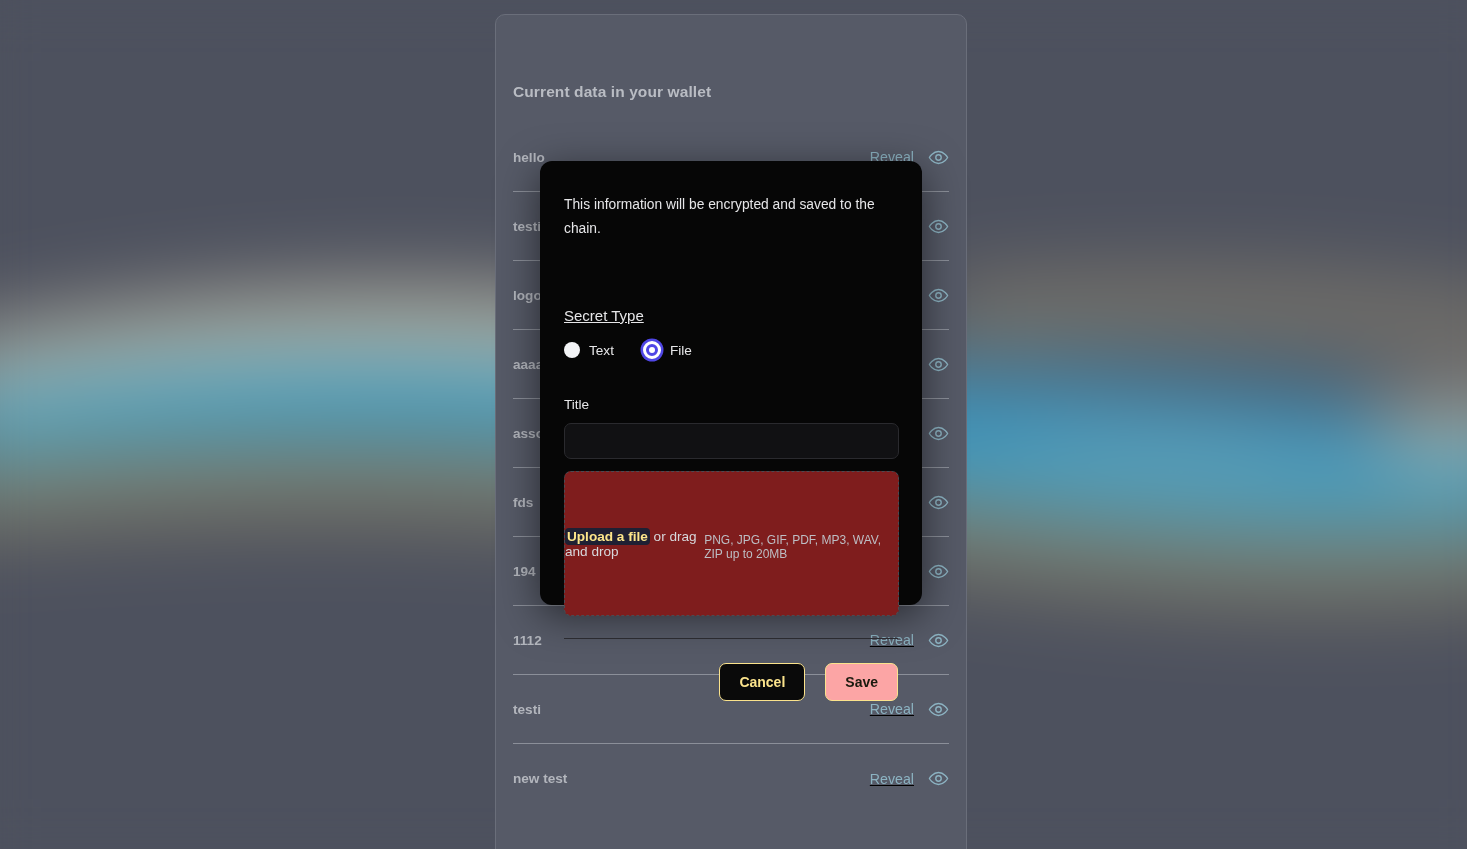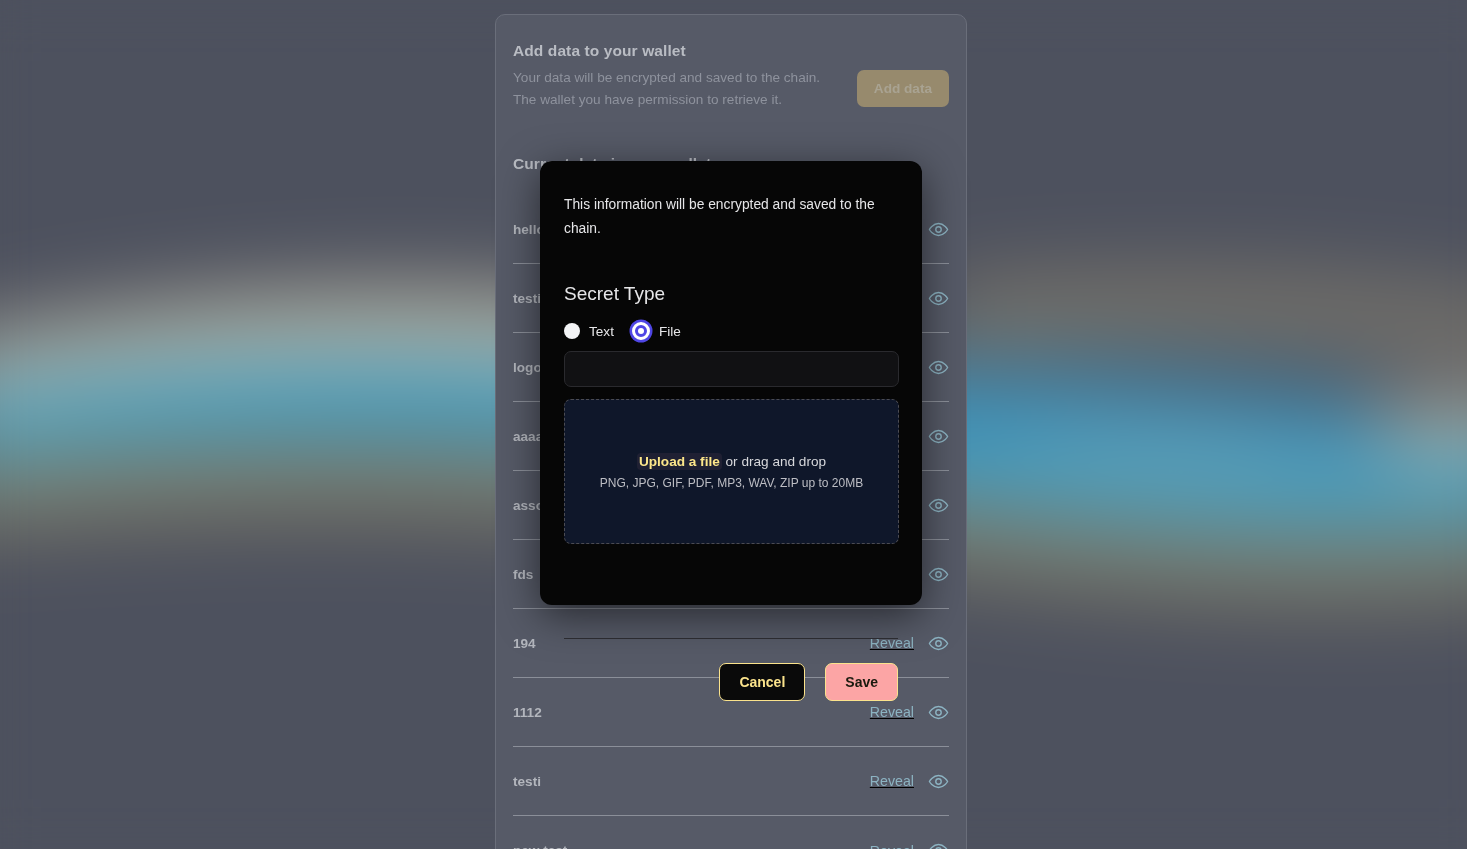--- a/index.html
+++ b/index.html
@@ -161,29 +161,30 @@
   }
 
   .modal-desc {
     font-size: 13.8px;
     color: #e6e6e8;
     line-height: 23.5px;
     max-width: 330px;
   }
 
   .field-label {
-    margin-top: 43px;
-    font-size: 19px;
+    margin-top: 67px;
+    font-size: 15px;
     color: #e6e6e8;
+    text-decoration: underline;
   }
 
   .radio-row {
     margin-top: 17px;
     display: flex;
-    gap: 1px;
+    gap: 12px;
   }
   .radio-item {
     display: flex;
     align-items: center;
     gap: 9px;
     cursor: pointer;
   }
   .radio-item + .radio-item { margin-left: 17px; }
 
   .radio-dot {
@@ -235,25 +236,24 @@
     outline: none;
   }
 
   .dropzone {
     margin-top: 12px;
     width: 335px;
     height: 145px;
     border: 1.5px dashed #4b4b52;
     border-radius: 7px;
     display: flex;
-    flex-direction: column;
     align-items: center;
     justify-content: center;
     cursor: pointer;
-    background: #0f172a;
+    background: #7f1d1d;
   }
   .dz-line1 {
     font-size: 13.6px;
     color: #d7d8dc;
   }
   .upload-link {
     color: #fde68a;
     font-weight: bold;
     background: #1f2033;
     border-radius: 4px;
@@ -315,30 +315,20 @@
     <path d="M820 420 C 1000 400, 1200 405, 1420 440 L1460 500 C 1220 470, 1010 465, 830 485 Z" fill="#2f86b5" opacity="0.9"></path>
     <path d="M1000 330 C 1180 310, 1380 315, 1600 345 L1600 400 C 1380 370, 1180 368, 1000 388 Z" fill="#a79b7c" opacity="0.6"></path>
   </svg>
 </div>
 
 <div id="page-root">
 
   <div class="card">
     <div class="card-inner">
 
-      <div class="section-header">
-        <div class="section-header-texts">
-          <div class="h-title">Add data to your wallet</div>
-          <div class="h-sub">
-            <span>Your data will be encrypted and saved to the chain.</span><br>
-            <span>The wallet you have permission to retrieve it.</span>
-          </div>
-        </div>
-        <button class="add-data-btn">Add data</button>
-      </div>
 
       <div class="h2-title">Current data in your wallet</div>
 
       <div class="data-list" id="data-list">
           <div class="data-row">
             <span class="row-label">hello</span>
             <span class="row-actions">
               <span class="reveal-link">Reveal</span>
               <span class="eye-icon">
                 <svg viewBox="0 0 24 24" fill="none" stroke="currentColor" stroke-width="1.6" stroke-linecap="round" stroke-linejoin="round">
@@ -472,20 +462,21 @@
         <label class="radio-item">
           <span class="radio-dot"></span>
           <span class="radio-text">Text</span>
         </label>
         <label class="radio-item">
           <span class="radio-dot selected"></span>
           <span class="radio-text">File</span>
         </label>
       </div>
 
+      <div class="title-label">Title</div>
 
       <input class="title-input" type="text" value="" style="">
 
       <div class="dropzone">
         <div class="dz-line1">
           <span class="upload-link">Upload a file</span><span> or drag and drop</span>
         </div>
         <div class="dz-line2">PNG, JPG, GIF, PDF, MP3, WAV, ZIP up to 20MB</div>
       </div>
 

